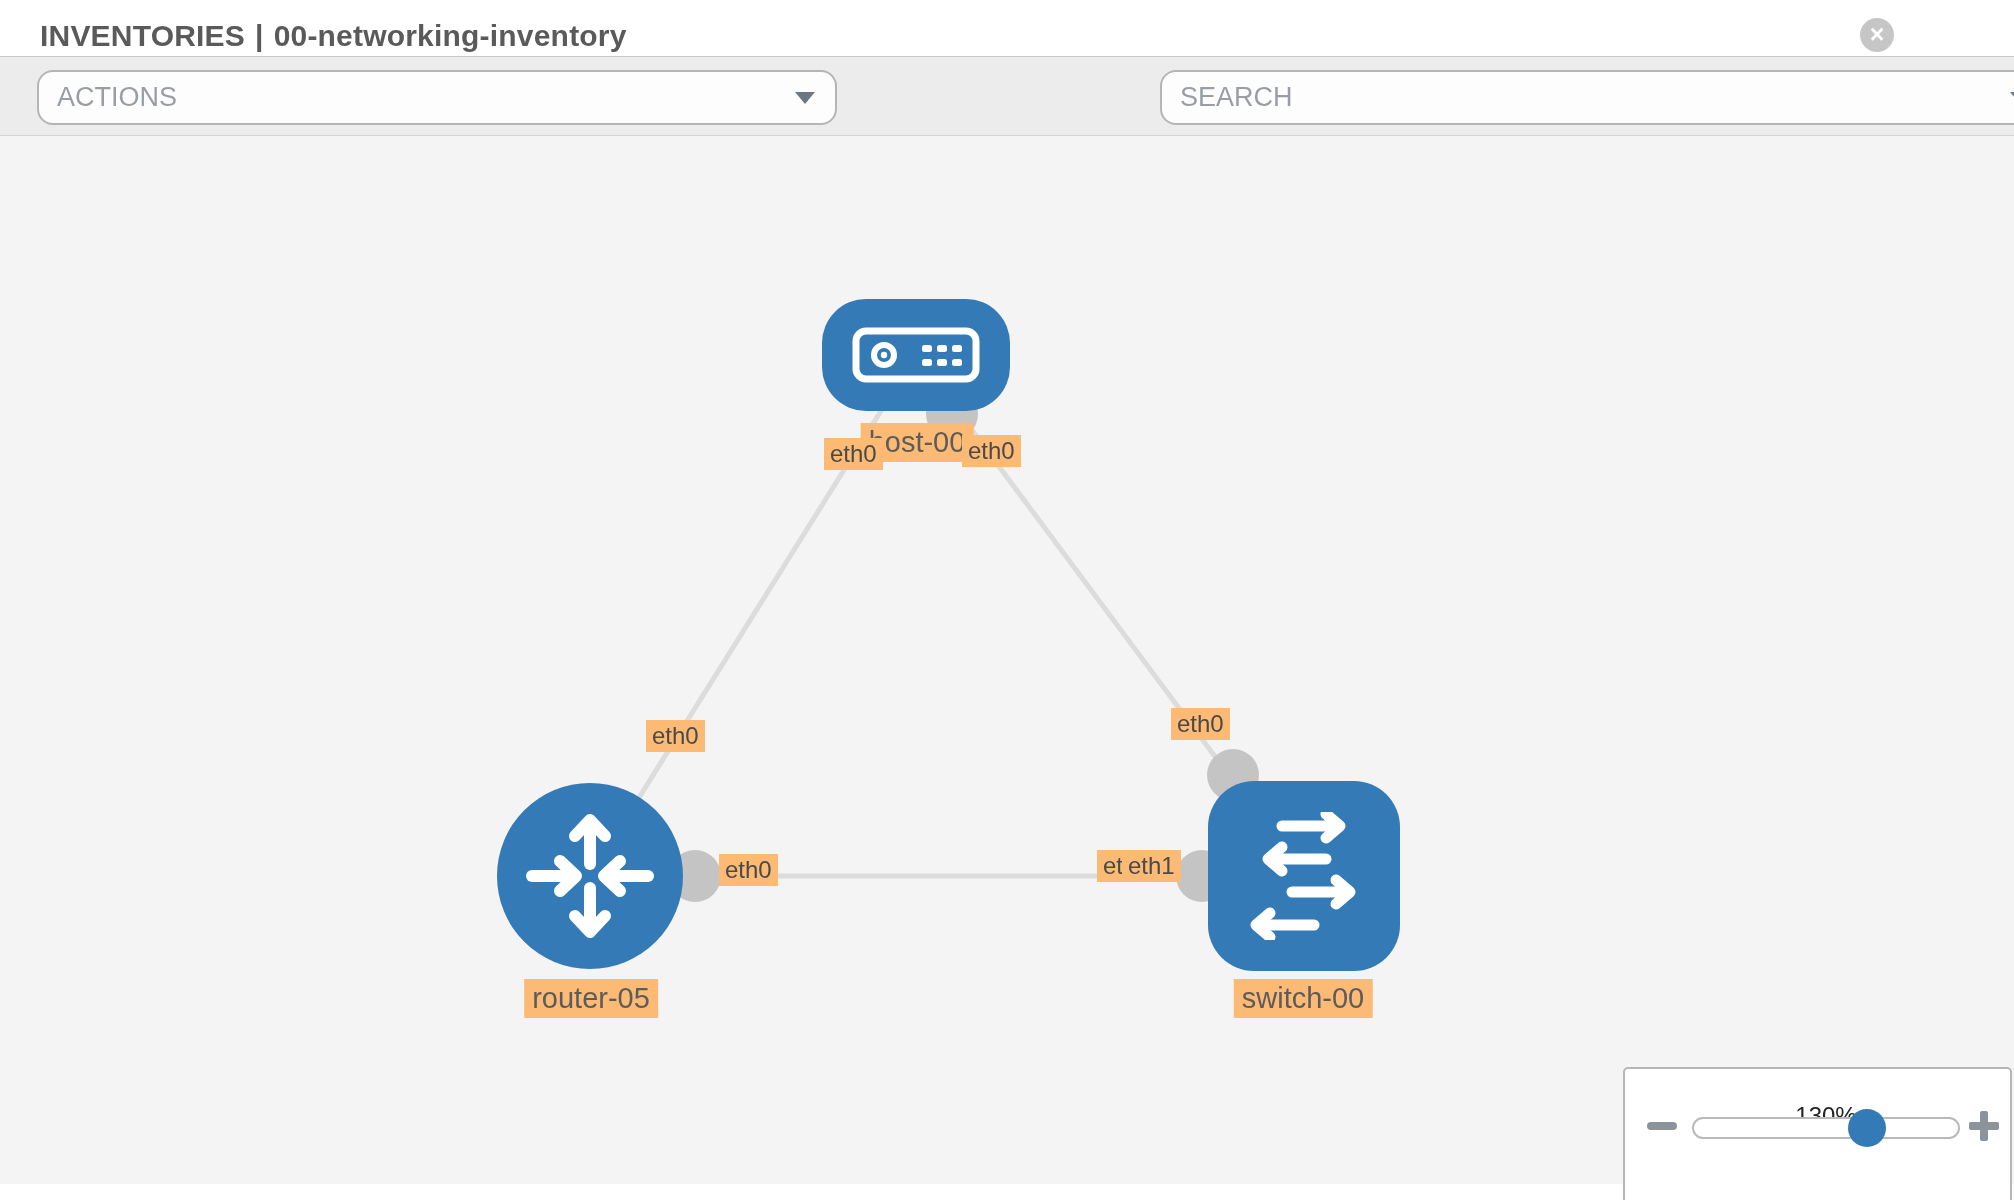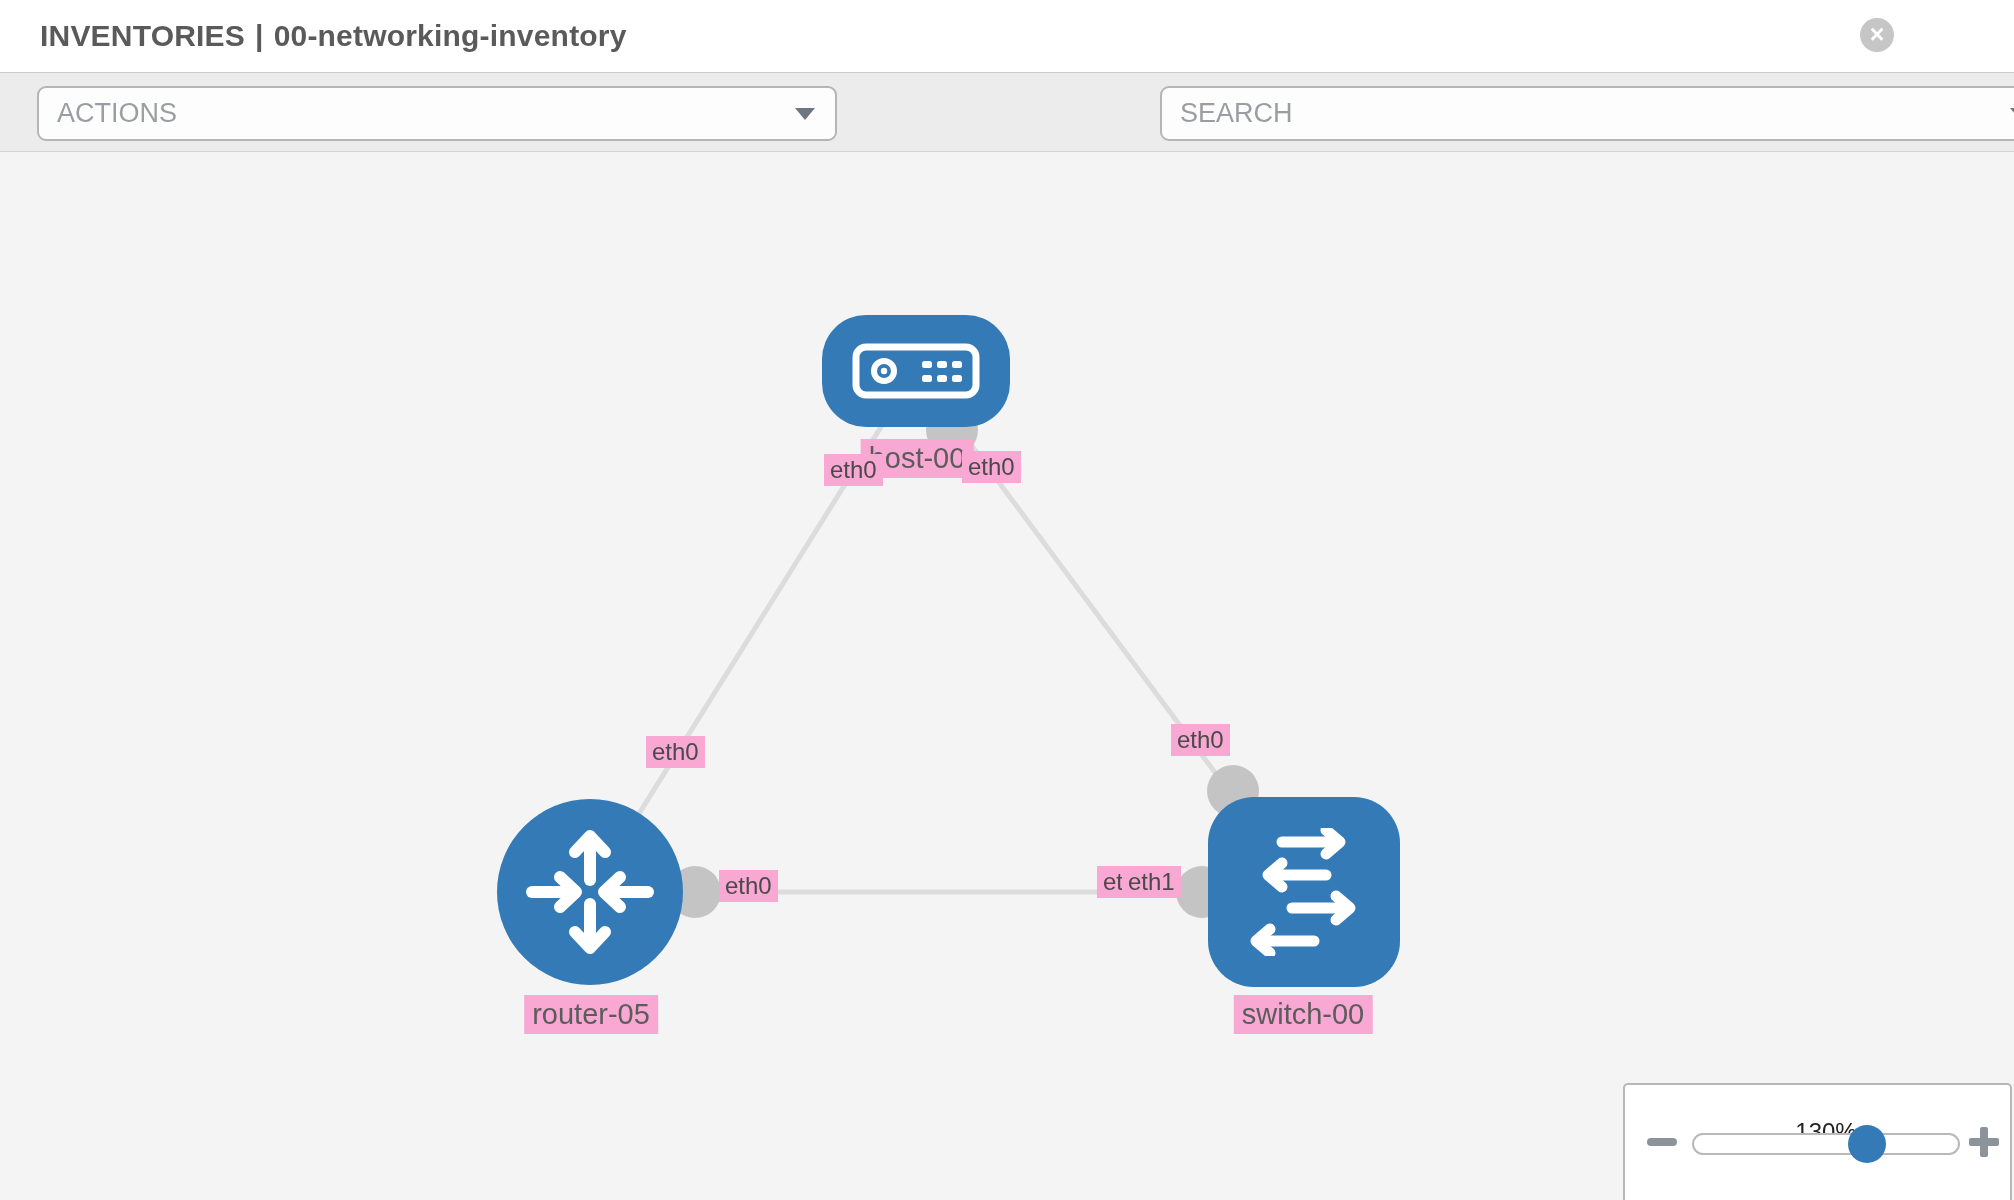--- a/index.html
+++ b/index.html
@@ -1,32 +1,32 @@
 <!DOCTYPE html>
 <html><head>
 <meta charset="utf-8">
 <style>
   * { margin:0; padding:0; box-sizing:border-box; }
   html,body { width:2014px; height:1200px; overflow:hidden; background:#ffffff;
               font-family:"Liberation Sans", sans-serif; }
 
   
-  .header { position:relative; width:100%; height:72px; background:#ffffff; }
+  .header { position:relative; width:100%; height:56px; background:#ffffff; }
   .page-title { position:absolute; left:40px; top:0; height:72px; line-height:72px;
                 font-size:30px; font-weight:bold; color:#5a5a5a; letter-spacing:.2px; }
   .page-title .sep { margin:0 10px; }
   .close-btn { position:absolute; right:120px; top:18px; width:34px; height:34px;
                border-radius:50%; background:#c6c6c6; color:#ffffff; text-align:center;
                line-height:33px; font-size:25px; font-weight:bold; cursor:pointer; }
 
   
   .toolbar { position:relative; width:100%; height:80px; background:#ececec;
              border-top:1px solid #c8c8c8; border-bottom:1px solid #d4d4d4; }
   .dropdown { position:absolute; top:13px; height:55px; background:#fdfdfd;
-              border:2px solid #b5b5b5; border-radius:9px; }
+              border:2px solid #b5b5b5; border-radius:16px; }
   .dropdown .dd-label { position:absolute; left:18px; top:0; height:51px; line-height:51px;
                         font-size:27px; color:#9a9ea3; }
   .caret { position:absolute; right:20px; top:20px; width:0; height:0;
            border-left:10px solid transparent; border-right:10px solid transparent;
            border-top:12px solid #6d7782; }
   .dd-actions { left:37px;  width:800px; }
   .dd-search  { left:1160px; width:892px; }
   .tool-icon-btn { position:absolute; top:98px; width:36px; height:36px; cursor:pointer; }
   .tool-icon-btn svg { width:34px; height:34px; fill:#6b7280; }
   .btn-wrench { left:1043px; }
@@ -37,21 +37,21 @@
   .edges-svg { position:absolute; left:0; top:0; z-index:1; }
   .edge { stroke:#dcdcdc; stroke-width:5; }
   .connector { fill:#c4c4c4; }
 
   .node { position:absolute; z-index:2; background:#337ab7; display:flex;
           align-items:center; justify-content:center; cursor:pointer; }
   .node-host   { left:822px;  top:163px; width:188px; height:112px; border-radius:44px; }
   .node-router { left:497px;  top:647px; width:186px; height:186px; border-radius:50%; }
   .node-switch { left:1208px; top:645px; width:192px; height:190px; border-radius:46px; }
 
-  .graph-label { position:absolute; z-index:3; background:#f9a8d4; color:#5c5c5c;
+  .graph-label { position:absolute; z-index:3; background:#fdba74; color:#5c5c5c;
                  white-space:nowrap; }
   .node-label { font-size:29px; padding:3px 8px; transform:translateX(-50%); }
   .lbl-host   { left:917px;  top:287px; }
   .lbl-router { left:591px;  top:843px; }
   .lbl-switch { left:1303px; top:843px;text-align:right; }
 
   .iface-label { font-size:24px; padding:2px 6px; color:#4a4a4a; }
   .if-host-left    { left:824px;  top:302px; }
   .if-host-right   { left:962px;  top:299px; }
   .if-router-top   { left:646px;  top:584px; }

